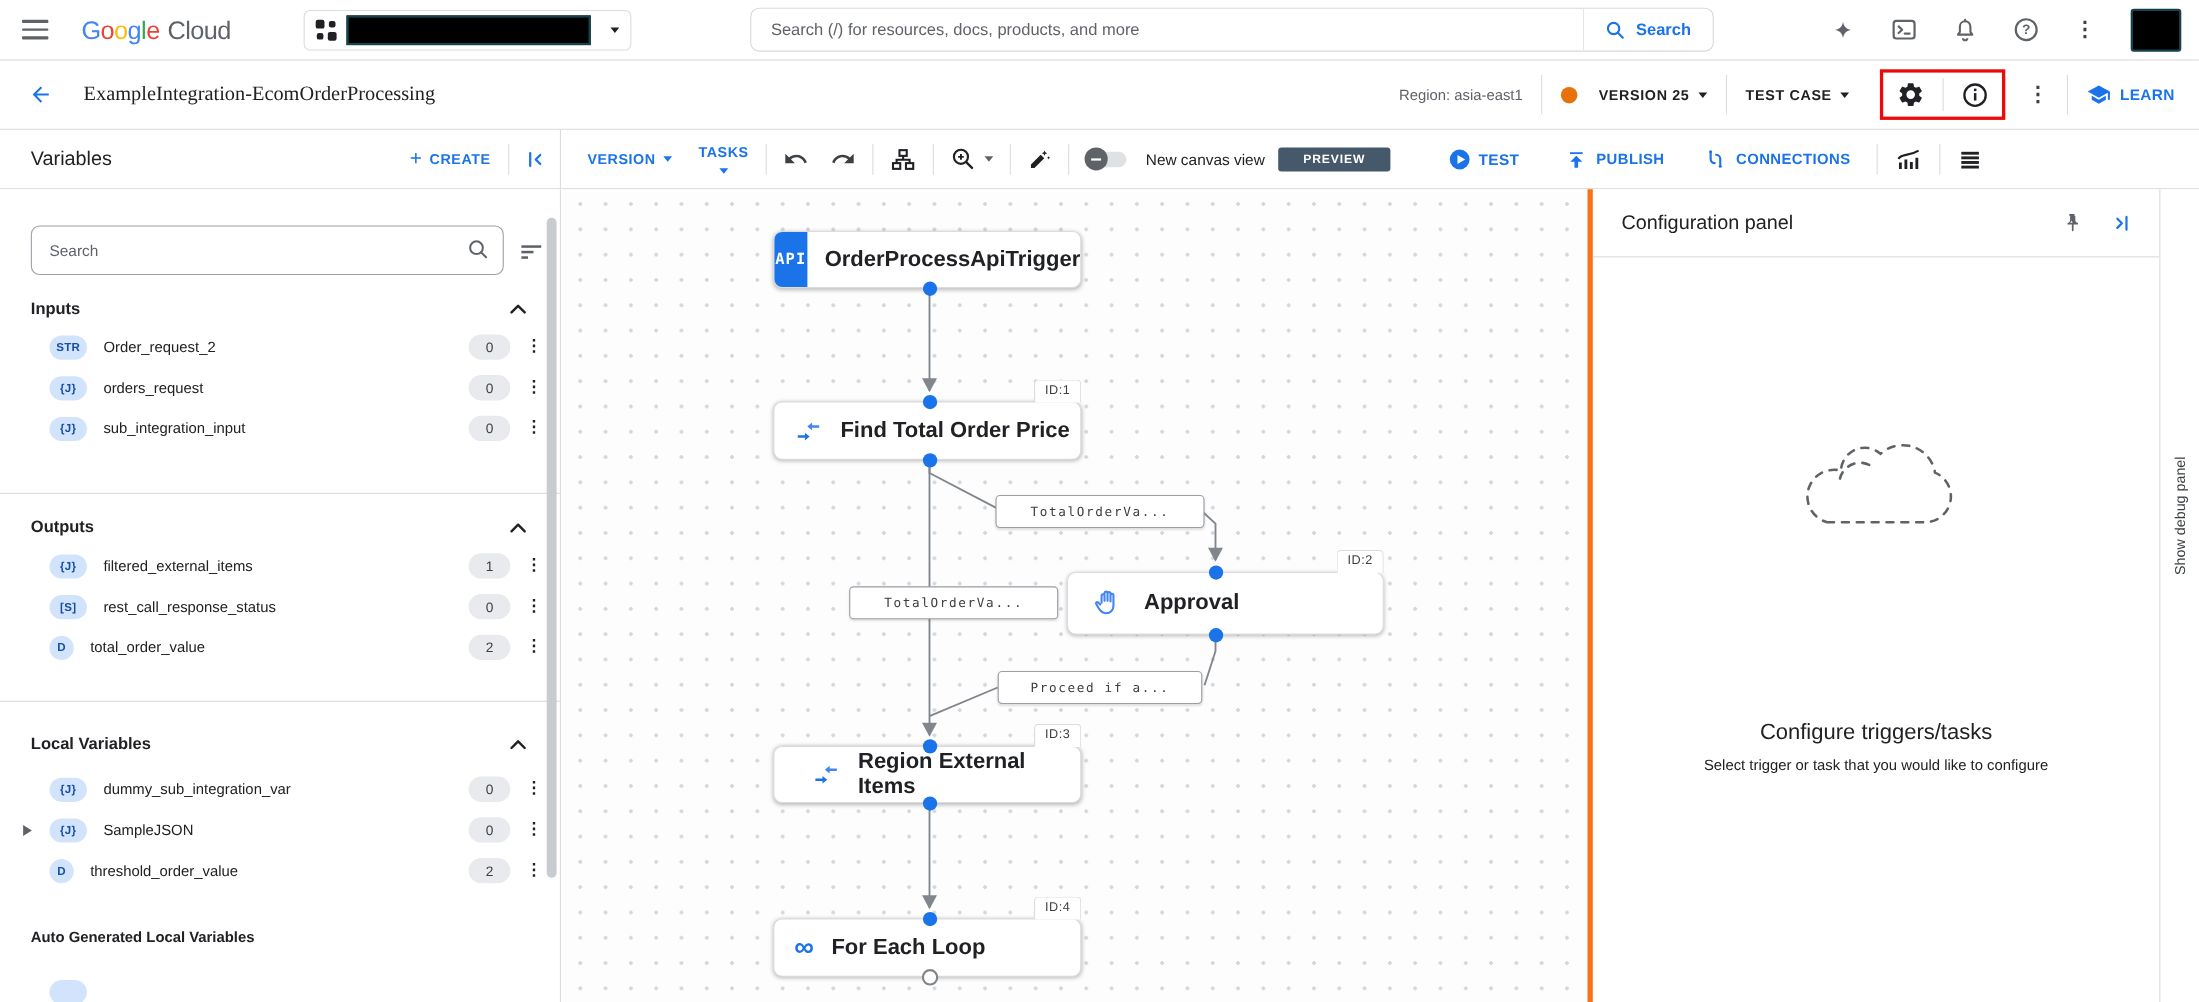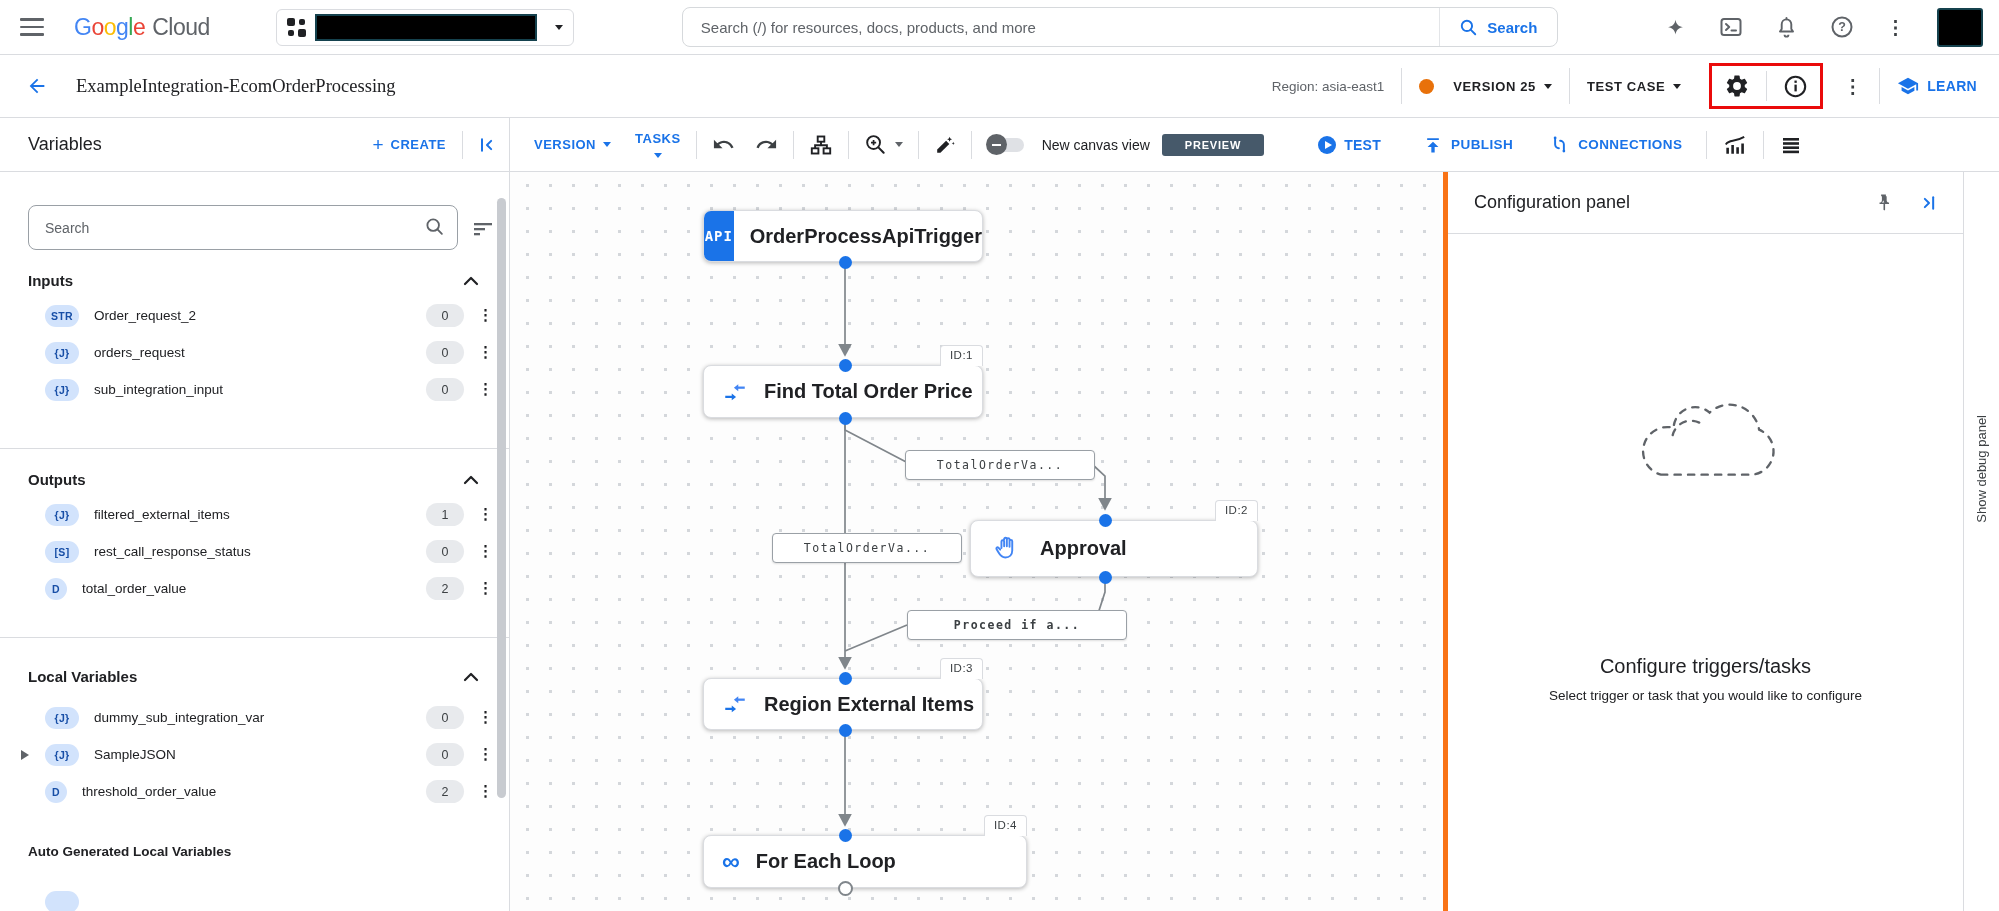--- a/index.html
+++ b/index.html
@@ -530,42 +530,42 @@
     <div class="node" style="left:460px; top:348px; width:288px; height:57px;">
       <span class="id-tag">ID:2</span>
       <span class="nicon" style="margin-left:22px;">
         <svg width="27" height="27" viewBox="0 0 24 24" fill="none" stroke="#4285f4" stroke-width="1.7" stroke-linecap="round" stroke-linejoin="round">
             <path d="M7.5 11.5V5.8a1.2 1.2 0 0 1 2.4 0V10m0-5.5V3.6a1.2 1.2 0 0 1 2.4 0V10m0-6a1.2 1.2 0 0 1 2.4 0v6.5m0-5a1.2 1.2 0 0 1 2.4 0v8.3c0 3.8-2.5 6.2-6.1 6.2-2.9 0-4.4-1.4-6.2-4.6l-1.7-3c-.5-.9.8-2 1.7-1.1l1.6 1.7"></path>
           </svg>
       </span>
       <span class="nlabel" style="margin-left:20px;">Approval</span>
     </div>
 
-    <div class="node" style="left:193px; top:506px; width:280px; height:52px;">
+    <div class="node" style="left:193px; top:506px; width:280px; height:52px;padding-left:16px;">
       <span class="id-tag">ID:3</span>
       <span class="nicon">
         <svg width="26" height="26" viewBox="0 0 24 24">
             <path d="M3 16.5h6.5" stroke="#1a73e8" stroke-width="2.1"></path>
             <path d="M9 13.3l4 3.2-4 3.2z" fill="#1a73e8"></path>
             <path d="M21 8h-6.5" stroke="#4285f4" stroke-width="2.1"></path>
             <path d="M15 4.8l-4 3.2 4 3.2z" fill="#4285f4"></path>
           </svg>
       </span>
       <span class="nlabel">Region External Items</span>
     </div>
 
-    <div class="node" style="left:193px; top:663px; width:324px; height:53px;">
+    <div class="node" style="left:193px; top:663px; width:280px; height:53px;">
       <span class="id-tag">ID:4</span>
       <span class="inf">∞</span>
       <span class="nlabel">For Each Loop</span>
     </div>
 
     <div class="elabel" style="left:395px; top:278px; width:190px; height:30px;">TotalOrderVa...</div>
     <div class="elabel" style="left:262px; top:361px; width:190px; height:30px;">TotalOrderVa...</div>
-    <div class="elabel" style="left:397px; top:438px; width:220px; height:30px;font-weight:bold;">Proceed if a...</div>
+    <div class="elabel" style="left:397px; top:438px; width:186px; height:30px;">Proceed if a...</div>
 
     <span class="cdot" style="left:328.5px; top:83.5px;"></span>
     <span class="cdot" style="left:328.5px; top:186.5px;"></span>
     <span class="cdot" style="left:328.5px; top:239.5px;"></span>
     <span class="cdot" style="left:588.5px; top:341.5px;"></span>
     <span class="cdot" style="left:588.5px; top:398.5px;"></span>
     <span class="cdot" style="left:328.5px; top:499.5px;"></span>
     <span class="cdot" style="left:328.5px; top:551.5px;"></span>
     <span class="cdot" style="left:328.5px; top:656.5px;"></span>
     <span class="cdot hollow" style="left:327.5px; top:708.5px; width:15px; height:15px;"></span>

